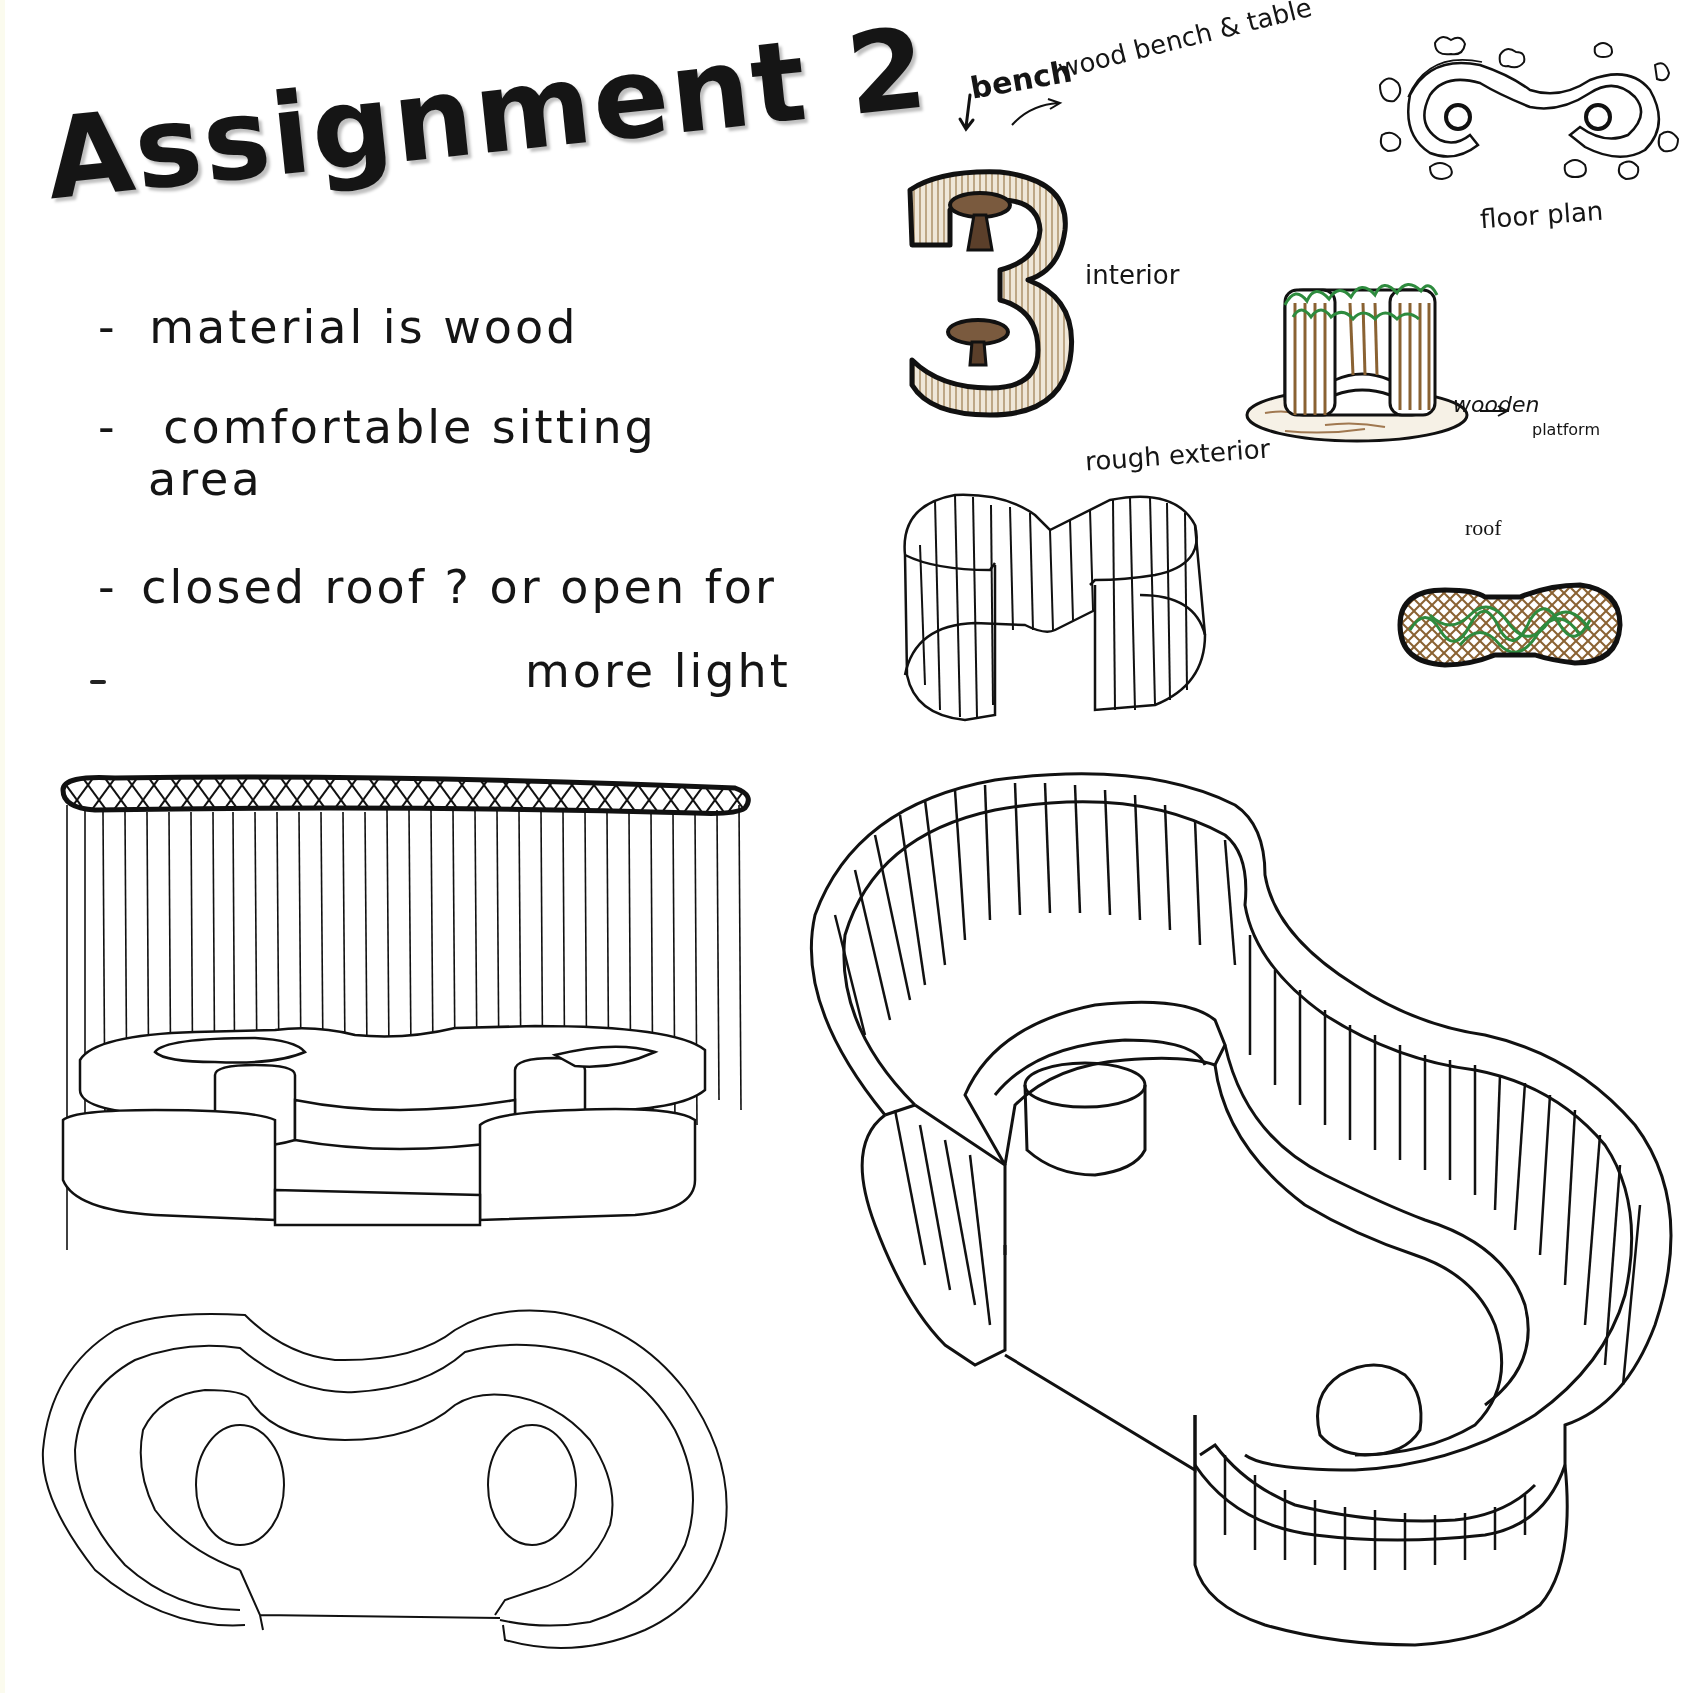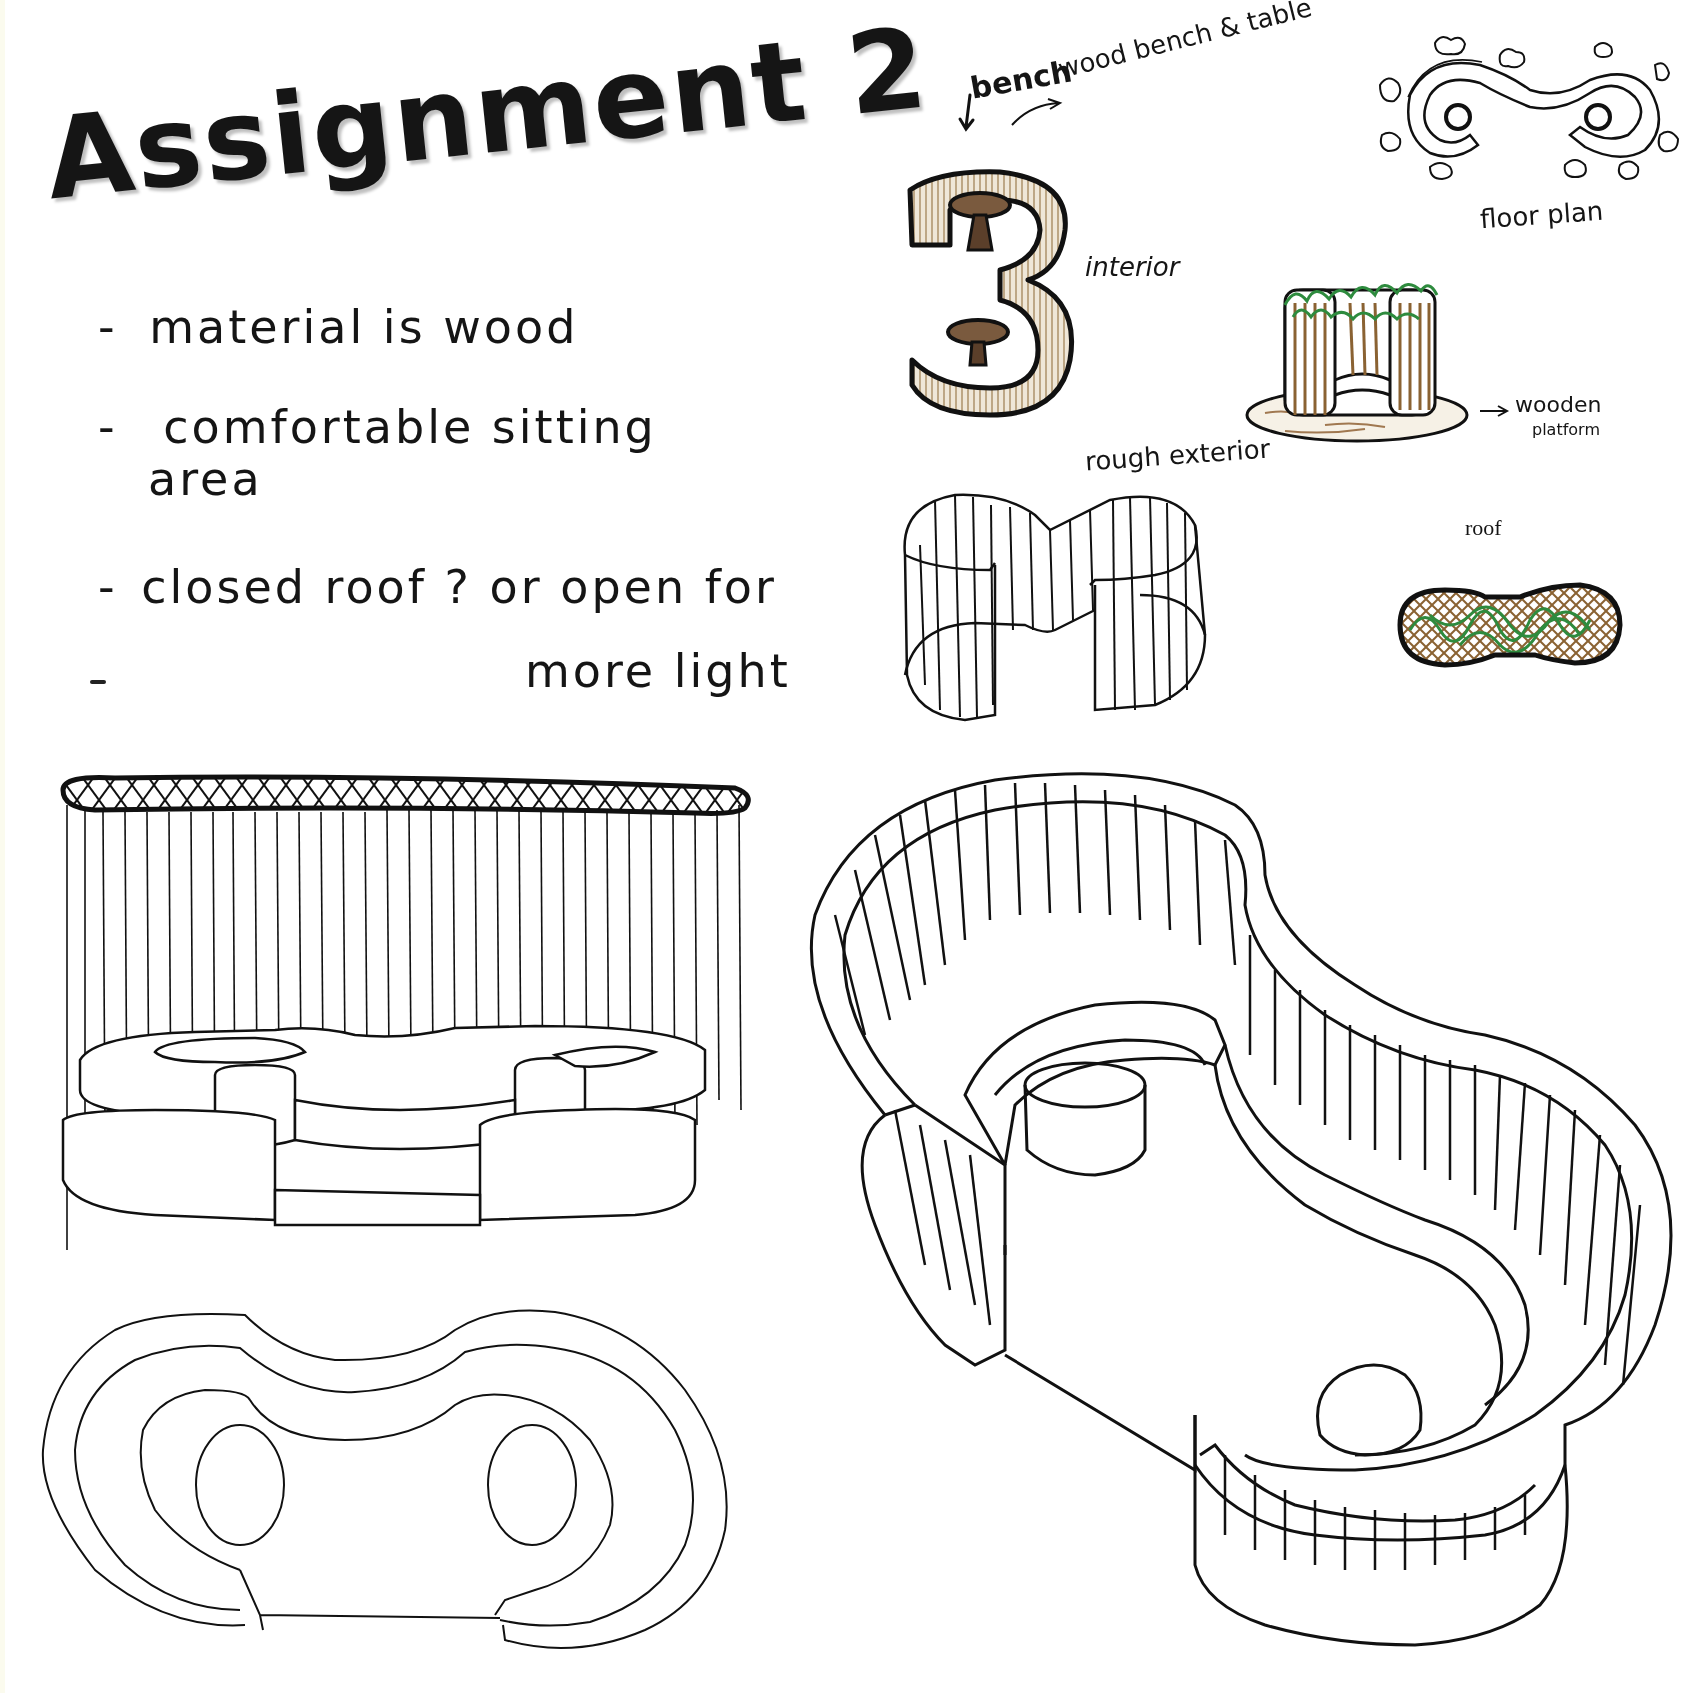--- a/index.html
+++ b/index.html
@@ -57,21 +57,21 @@
       <rect width="6" height="6" fill="#efe7d8"></rect>
       <line x1="2" y1="0" x2="2" y2="6" stroke="#a88c62" stroke-width="1.4"></line>
     </pattern>
   </defs>
   <path d="M10 30 Q40 10 100 12 Q170 20 165 70 Q160 110 128 120 Q180 140 170 200 Q160 255 90 255 Q30 255 12 225 L12 200 Q40 228 90 228 Q138 228 138 190 Q138 150 100 140 L100 110 Q138 100 140 70 Q138 40 100 40 Q60 40 50 50 L50 85 L12 85 Z" fill="url(#woodstripe)" stroke="#111" stroke-width="5" stroke-linejoin="round"></path>
   <ellipse cx="80" cy="45" rx="30" ry="12" fill="#7a5a3e" stroke="#111" stroke-width="4"></ellipse>
   <path d="M74 55 L68 90 L92 90 L86 55 Z" fill="#5b3f2a" stroke="#111" stroke-width="3"></path>
   <ellipse cx="78" cy="172" rx="30" ry="12" fill="#7a5a3e" stroke="#111" stroke-width="4"></ellipse>
   <path d="M72 182 L70 205 L86 205 L84 182 Z" fill="#5b3f2a" stroke="#111" stroke-width="3"></path>
 </svg>
-<div class="abs hand label" style="left:1085px;top:252px;font-style:italic;">interior</div>
+<div class="abs hand label" style="left:1085px;top:260px;">interior</div>
 
 <svg style="left:1370px;top:35px;" width="320" height="160" viewBox="0 0 320 160">
   <g fill="none" stroke="#111" stroke-width="2.5">
     <path d="M40 60 Q60 20 110 30 Q140 40 160 55 Q190 65 220 45 Q260 30 280 55 Q300 90 275 115 Q250 130 215 112 L200 100 L210 92 Q235 110 258 100 Q280 80 265 62 Q245 42 220 58 Q190 78 160 72 Q130 60 110 48 Q75 38 60 60 Q45 90 70 105 Q85 112 100 100 L108 110 Q85 128 60 118 Q32 100 40 60 Z"></path>
     <path d="M38 62 Q58 16 112 27" stroke-width="1.5"></path>
     <circle cx="88" cy="82" r="12" stroke-width="4"></circle>
     <circle cx="228" cy="82" r="12" stroke-width="4"></circle>
     <g stroke-width="2">
       <path d="M65 8 q6 -10 16 -3 q10 -6 14 4 q-2 12 -14 10 q-16 2 -16 -11z"></path>
       <path d="M130 20 q6 -10 16 -3 q10 0 8 10 q-6 8 -16 4 q-10 2 -8 -11z"></path>
@@ -114,21 +114,21 @@
       <line x1="184" y1="28" x2="184" y2="135"></line>
   </g>
   <g stroke="#2e8b3e" stroke-width="3" fill="none">
     <path d="M40 30 q10 -20 22 -4 q8 -18 22 -2 q10 -16 22 -2 q10 -18 24 -2 q8 -18 22 -2 q10 -16 24 -2 q8 -12 16 4"></path>
     <path d="M48 42 q8 -14 18 0 q10 -14 20 0 q12 -10 22 2 q10 -12 22 0 q10 -12 22 0 q10 -10 22 0"></path>
   </g>
 </svg>
 <svg style="left:1480px;top:405px;" width="30" height="12">
   <path d="M0 6 L26 6 M18 1 L27 6 L18 11" stroke="#111" stroke-width="2" fill="none"></path>
 </svg>
-<div class="abs hand label" style="left:1515px;top:392px;font-size:22px;">wooden</div>
+<div class="abs hand label" style="left:1453px;top:392px;font-size:22px;font-style:italic;">wooden</div>
 <div class="abs hand label" style="left:1532px;top:420px;font-size:16px;">platform</div>
 
 <div class="abs hand label" style="left:1085px;top:440px;transform:rotate(-4deg);">rough exterior</div>
 <svg style="left:895px;top:485px;" width="320" height="240" viewBox="0 0 320 240">
   <g fill="none" stroke="#111" stroke-width="2.5">
     <path d="M10 70 Q5 20 60 10 Q110 8 140 30 L155 45 L215 15 Q280 2 300 40 Q310 80 260 90 Q230 95 200 95 L195 100"></path>
     <path d="M10 70 Q40 85 95 85 L100 78"></path>
     <path d="M10 70 L12 190 Q20 230 70 235 L100 230 L100 80"></path>
     <path d="M10 190 Q20 140 80 138 L130 140 Q150 150 160 145 Q190 130 200 125"></path>
     <path d="M245 110 Q300 110 310 150 Q310 200 260 220 L200 225 L200 100"></path>

